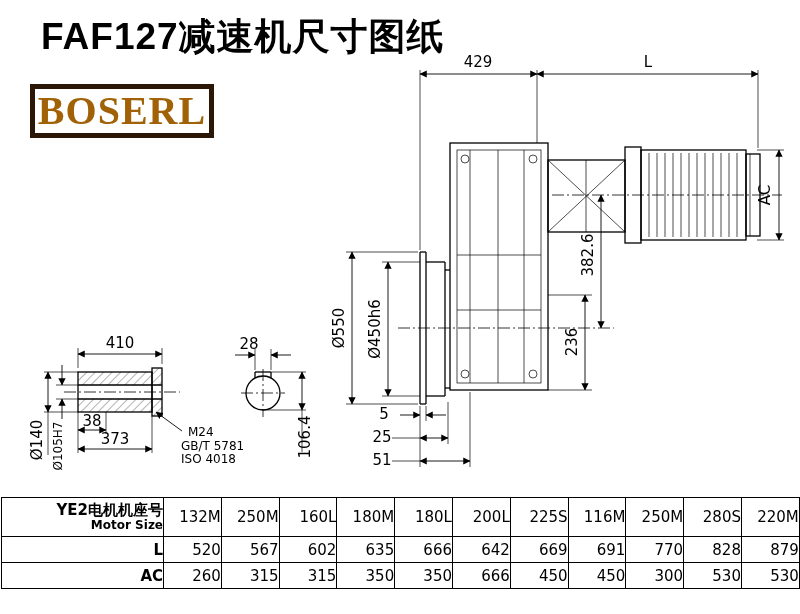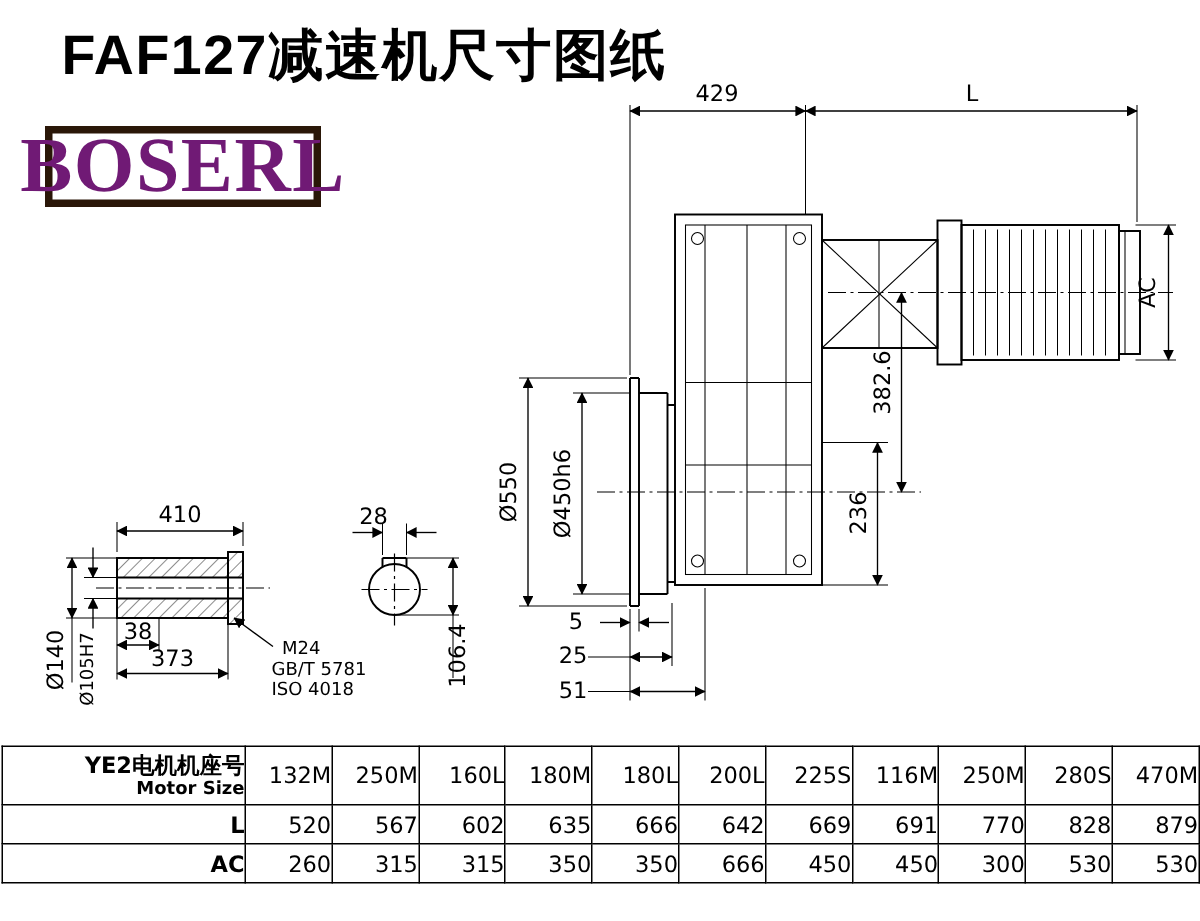--- a/index.html
+++ b/index.html
@@ -13,21 +13,21 @@
     margin-left:28px;
   }
 
   .logo {
     position:absolute; left:30px; top:84px; width:184px; height:54px;
     border:5px solid #2a1708; background:#fff;
     display:flex; align-items:center; justify-content:center;
   }
   .logo span {
     font-family:"Liberation Serif","DejaVu Serif",serif;
-    font-weight:bold; font-size:52px; line-height:1; color:#701a75; letter-spacing:1px;
+    font-weight:bold; font-size:40px; line-height:1; color:#a16207; letter-spacing:1px;
   }
 
   svg.drawing { position:absolute; left:0; top:0; }
   .o  { stroke:#000; stroke-width:1.3; fill:none; }
   .t  { stroke:#000; stroke-width:0.7; fill:none; }
   .d  { stroke:#000; stroke-width:0.9; fill:none; }
   .cl { stroke:#000; stroke-width:0.8; fill:none; stroke-dasharray:12 3 2 3; }
   text.lbl { font-size:15px; fill:#000; font-family:"DejaVu Sans",sans-serif; text-anchor:middle; }
   text.sm  { font-size:12px; }
   text.st  { text-anchor:start; }
@@ -258,21 +258,21 @@
     <td>132M</td>
     <td>250M</td>
     <td>160L</td>
     <td>180M</td>
     <td>180L</td>
     <td>200L</td>
     <td>225S</td>
     <td>116M</td>
     <td>250M</td>
     <td>280S</td>
-    <td>470M</td>
+    <td>220M</td>
   </tr>
   <tr>
     <td class="lab">L</td>
     <td>520</td>
     <td>567</td>
     <td>602</td>
     <td>635</td>
     <td>666</td>
     <td>642</td>
     <td>669</td>

